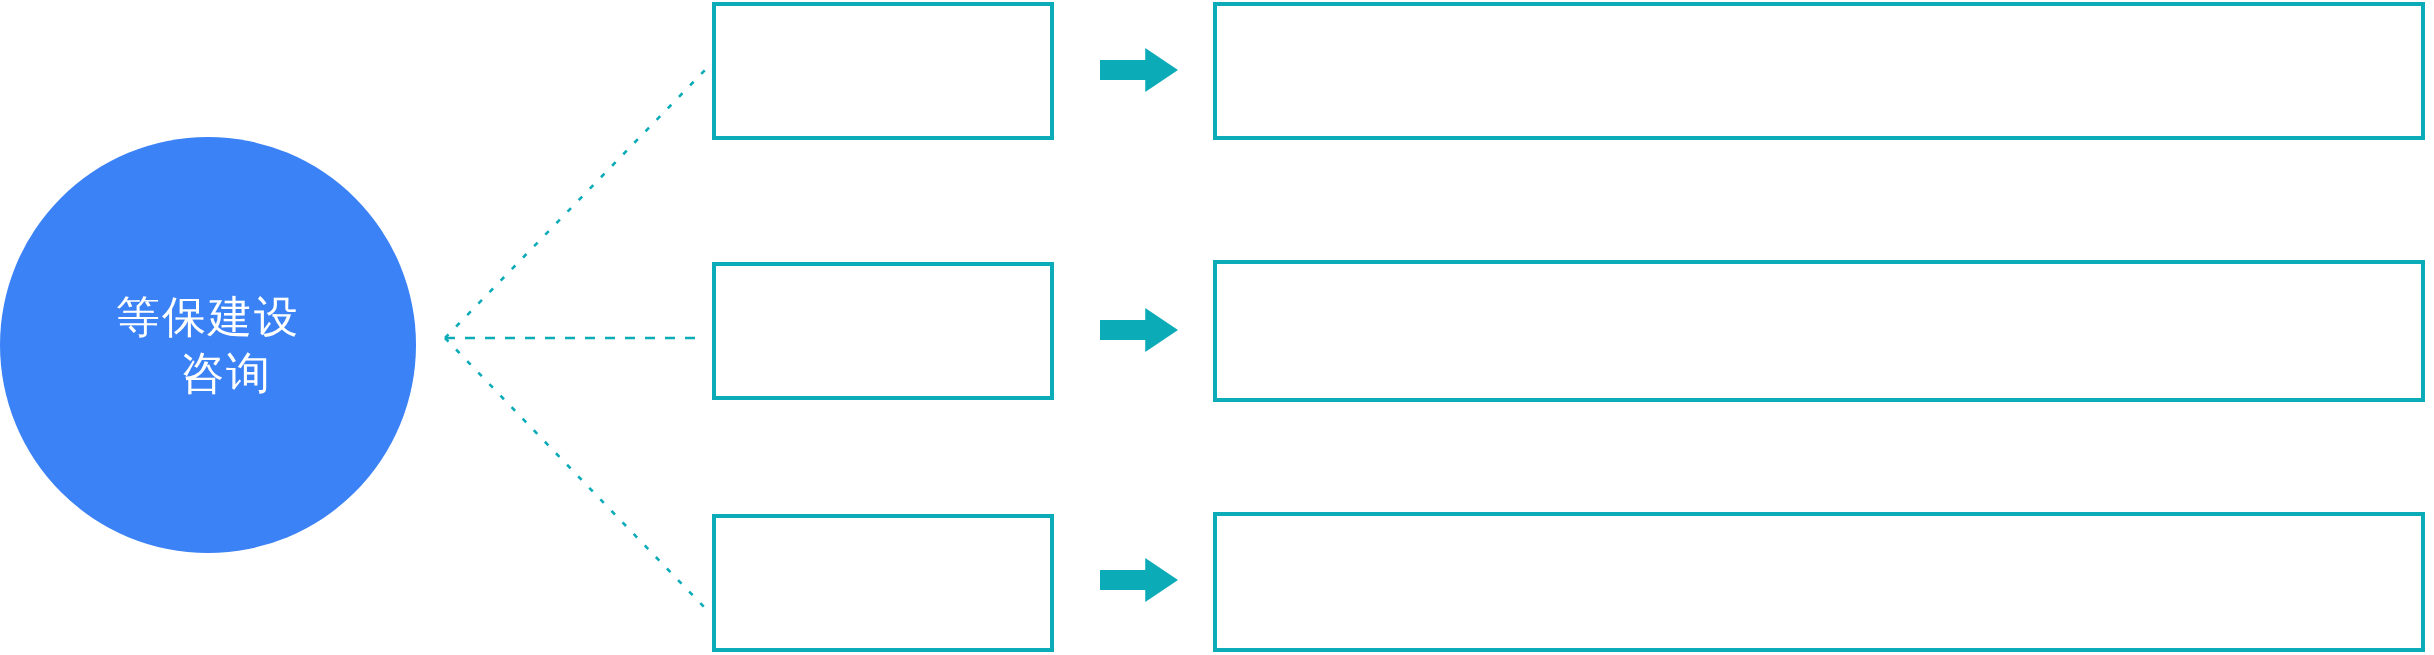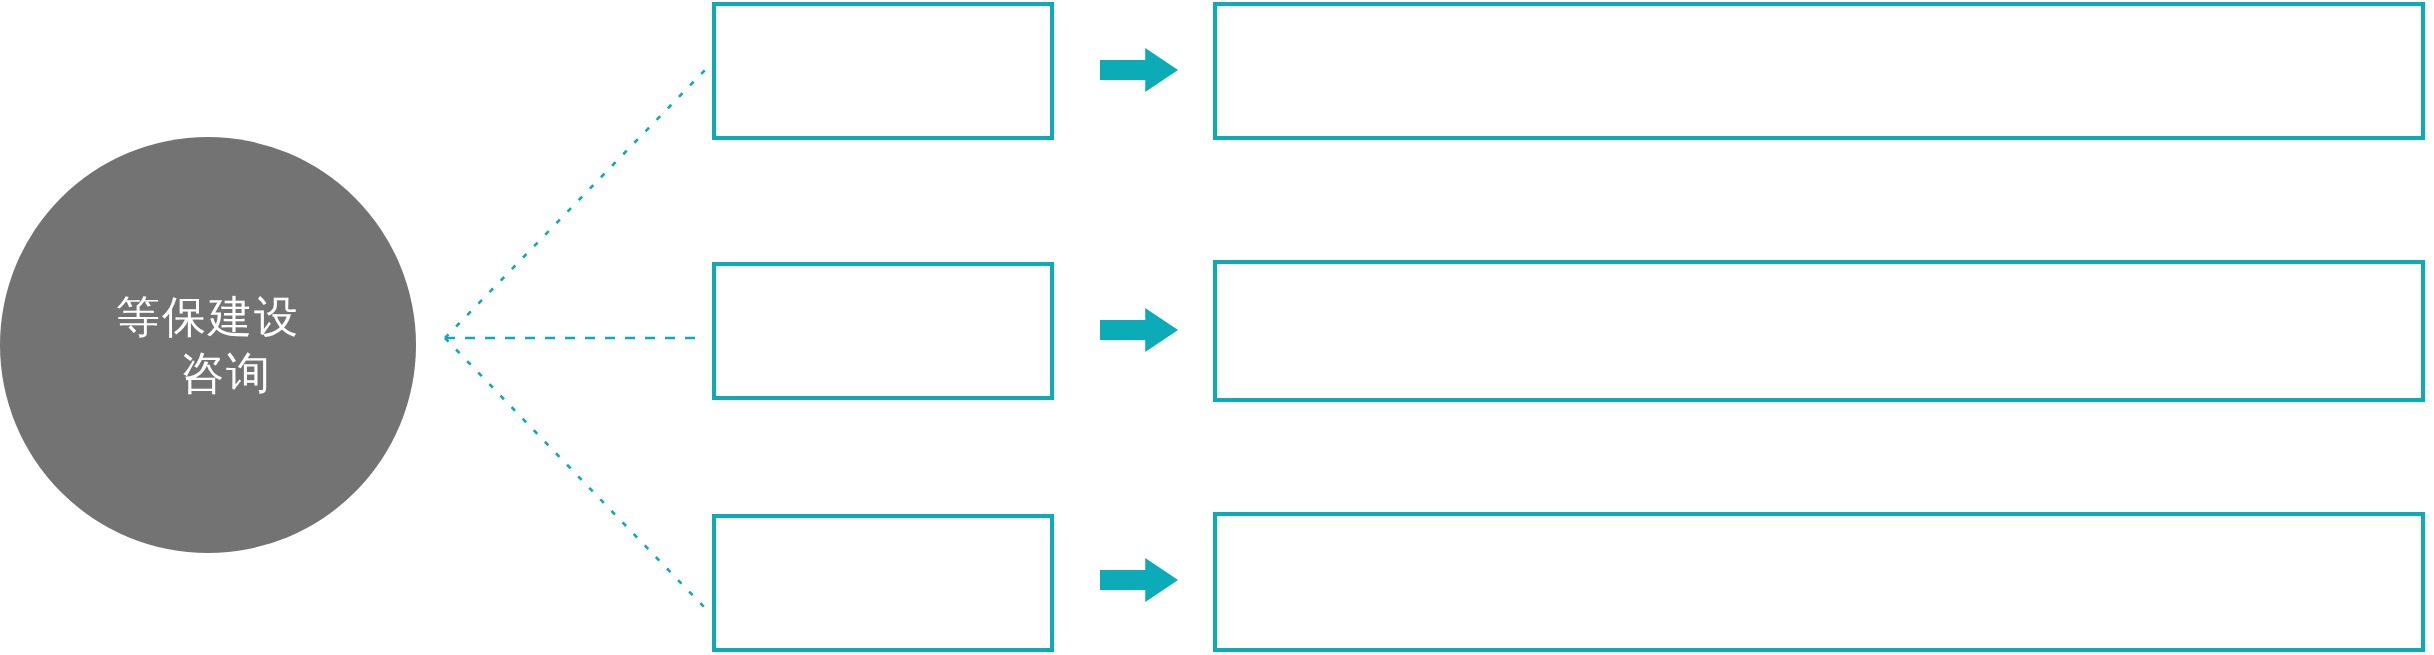--- a/index.html
+++ b/index.html
@@ -75,21 +75,21 @@
 <body>
 
 <div id="canvas" style="width: 2434px; height: 655px; background: rgb(255, 255, 255);">
 
   <svg id="connectors" viewBox="0 0 2434 655" xmlns="http://www.w3.org/2000/svg" style="width: 2434px; height: 655px;">
       <line x1="445" y1="338" x2="705" y2="70" stroke="#0CABB8" stroke-width="2.6" stroke-dasharray="5 11" stroke-linecap="butt"></line>
       <line x1="445" y1="338" x2="705" y2="338" stroke="#0CABB8" stroke-width="2.6" stroke-dasharray="10 10" stroke-linecap="butt"></line>
       <line x1="445" y1="338" x2="705" y2="608" stroke="#0CABB8" stroke-width="2.6" stroke-dasharray="5 11" stroke-linecap="butt"></line>
     </svg>
 
-  <div class="hub" style="left: 0px; top: 137px; width: 416px; height: 416px; background: #737373;">
+  <div class="hub" style="left: 0px; top: 137px; width: 416px; height: 416px; background: #3b82f6;">
     <span class="hub-line" style="color: rgb(255, 255, 255);">等保建设</span>
     <span class="hub-line" style="color: rgb(255, 255, 255); margin-left: 36px;">咨询</span>
   </div>
 
   <div id="rows-layer">
       <div class="node-box" style="left: 712px; top: 2px; width: 342px; height: 138px; border-width: 4px; border-color: rgb(12, 171, 184); background: rgb(255, 255, 255);">
         <span class="box-text"></span>
       </div>
       <div class="arrow" style="left: 1100px; top: 48px; width: 78px; height: 44px;">
         <svg width="78" height="44" viewBox="0 0 78 44">

